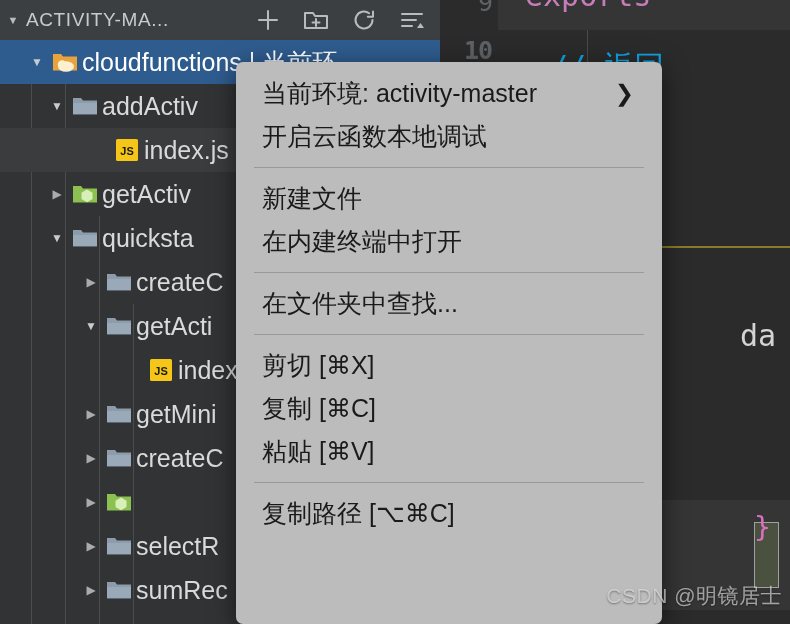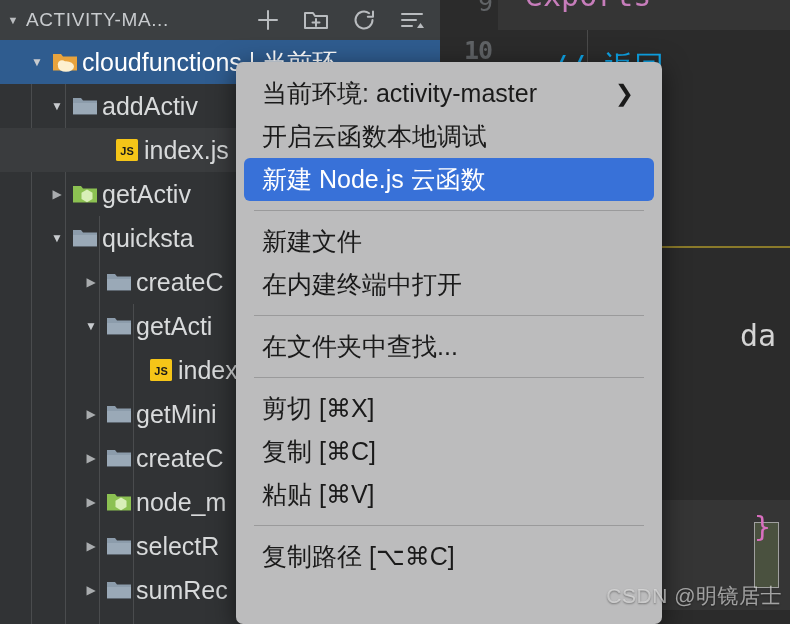--- a/index.html
+++ b/index.html
@@ -305,21 +305,20 @@
       </div>
 
       <div class="row" style="padding-left:80px;">
         <div class="arrow">▶</div>
         <div class="ico">
           <svg width="28" height="24" viewBox="0 0 28 24">
               <path d="M2 4 h8 l2 2.6 h14 v14 H2 Z" fill="#8cc152"></path>
               <path d="M16 7.5 l5.5 3.2 v6.4 L16 20.3 l-5.5 -3.2 v-6.4 Z" fill="#d9efb8"></path>
             </svg>
         </div>
-        <div class="label">node_m</div>
       </div>
 
       <div class="row" style="padding-left:80px;">
         <div class="arrow">▶</div>
         <div class="ico">
           <svg width="28" height="24" viewBox="0 0 28 24">
               <path d="M2 4 h8 l2 2.6 h14 v14 H2 Z" fill="#8c9cab"></path>
               <path d="M2 9 h24 v11 H2 Z" fill="#9aa9b7"></path>
             </svg>
         </div>
@@ -351,23 +350,20 @@
   </div>
 
   <div class="menu">
     <div class="mi">
       <span>当前环境: activity-master</span>
       <span class="chev">❯</span>
     </div>
     <div class="mi">
       <span>开启云函数本地调试</span>
     </div>
-    <div class="mi active">
-      <span>新建 Node.js 云函数</span>
-    </div>
     <div class="msep"></div>
     <div class="mi">
       <span>新建文件</span>
     </div>
     <div class="mi">
       <span>在内建终端中打开</span>
     </div>
     <div class="msep"></div>
     <div class="mi">
       <span>在文件夹中查找...</span>

